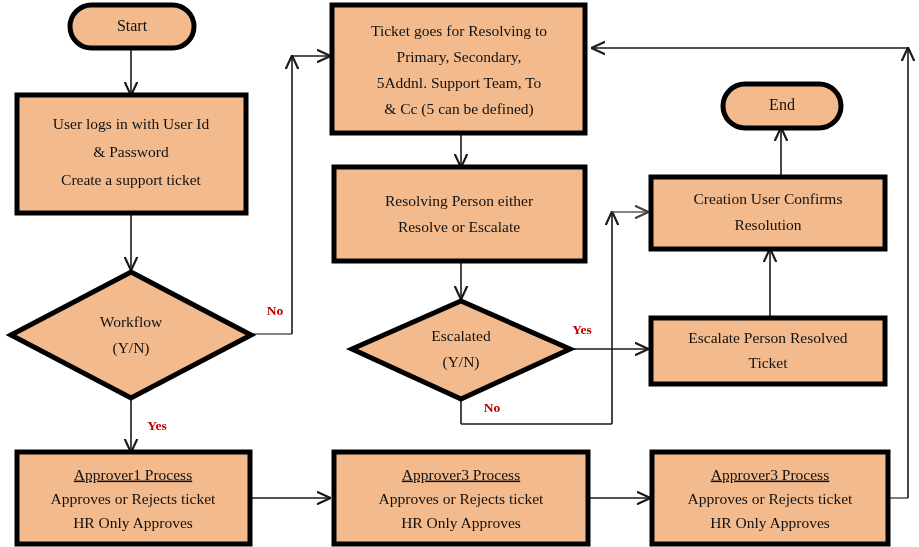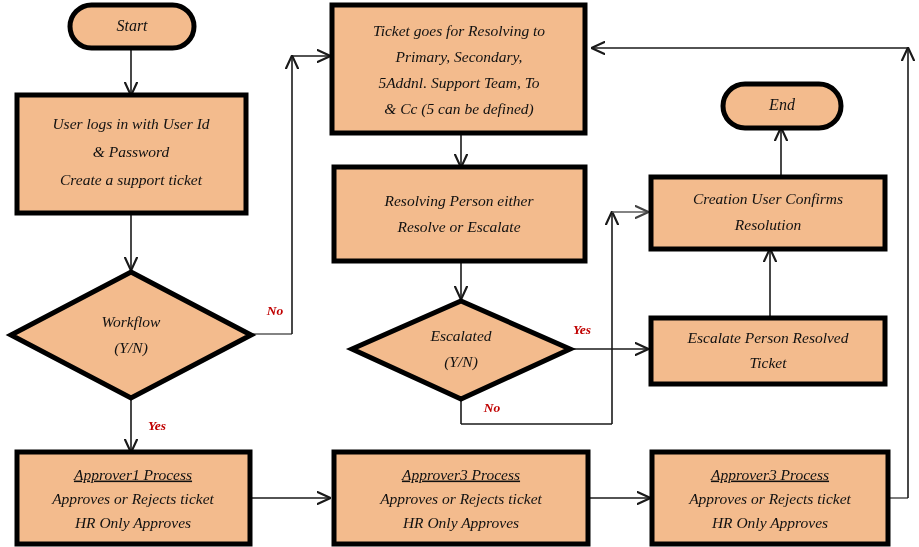--- a/index.html
+++ b/index.html
@@ -7,21 +7,20 @@
     padding: 0;
     background: #ffffff;
   }
   #canvas {
     position: relative;
     width: 919px;
     height: 547px;
     background: #ffffff;
     overflow: hidden;
     font-family: "Liberation Serif", "DejaVu Serif", serif;
-    font-style: italic;
   }
   svg#flow {
     position: absolute;
     left: 0;
     top: 0;
     width: 919px;
     height: 547px;
   }
   .node-rect {
     fill: #f3bb8d;

